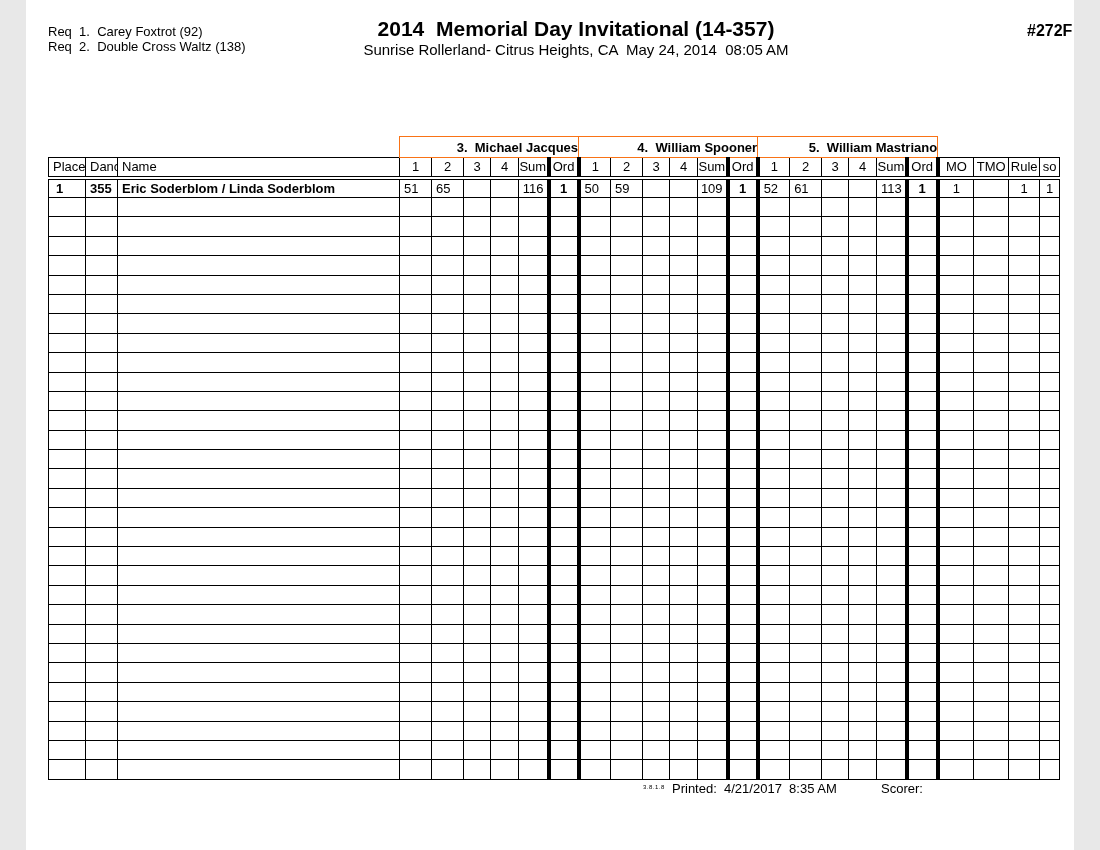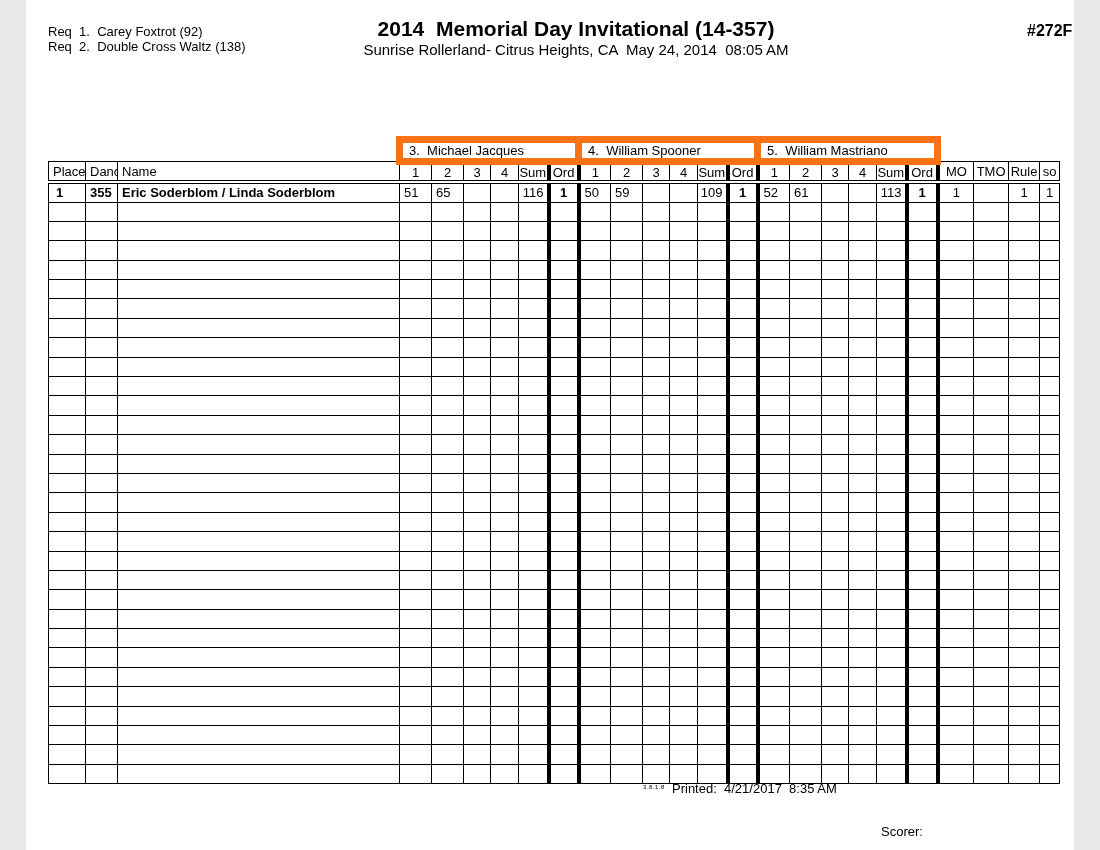--- a/index.html
+++ b/index.html
@@ -58,24 +58,25 @@
   table.score td, table.score th {
     font-size: 13px;
     font-weight: normal;
     vertical-align: middle;
     overflow: hidden;
     padding: 0;
   }
   .judge-row td { height: 21px; }
   .judge-row .nob { border: none; background: #fff; }
   .judge-row .jbox {
-    border: 7px solid #f97316;
-    text-align: left;
+    border: 1px solid #f97316;
+    text-align: right;
     padding-left: 6px;
     white-space: pre;
+    font-weight: bold;
   }
   .head-row th {
     border: 1px solid #000;
     border-bottom: 4px double #000;
     height: 20px;
   }
   .body-row td {
     border: 1px solid #000;
     height: 19.4px;
   }
@@ -100,21 +101,21 @@
   }
   .footer-printed {
     position: absolute;
     left: 646px;
     top: 781px;
     font-size: 13px;
   }
   .footer-scorer {
     position: absolute;
     left: 855px;
-    top: 824px;
+    top: 781px;
     font-size: 13px;
   }
 </style>
 </head>
 <body>
 
 <div class="page">
 
   <div class="req-block">
     <div class="pre">Req  1.  Carey Foxtrot (92)</div>

